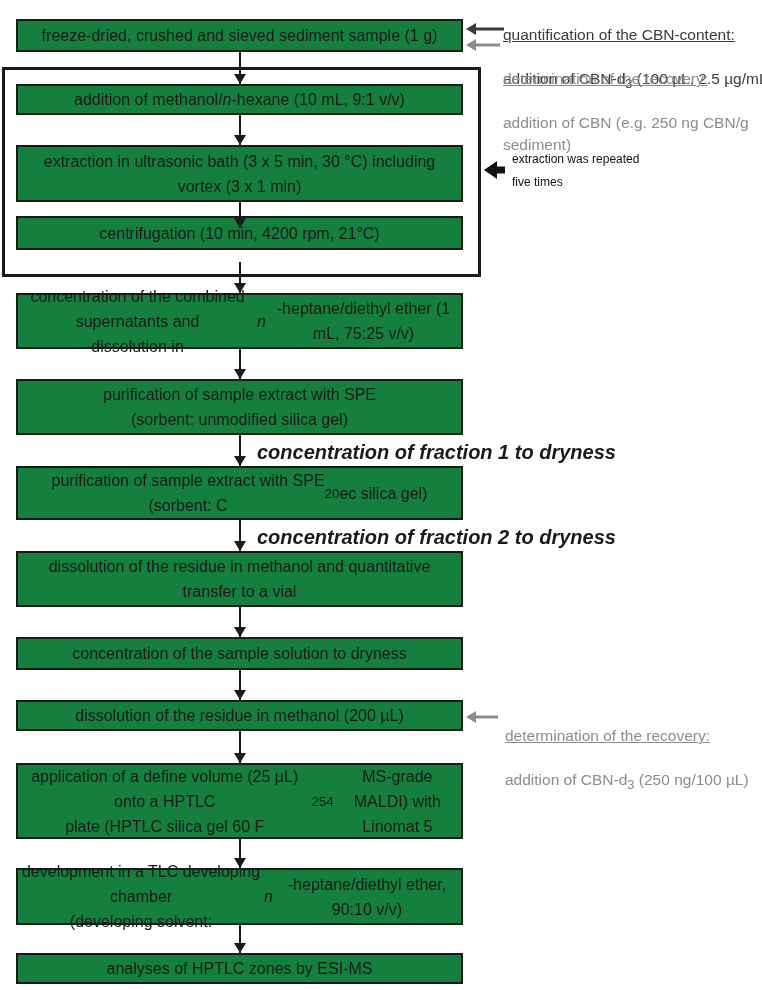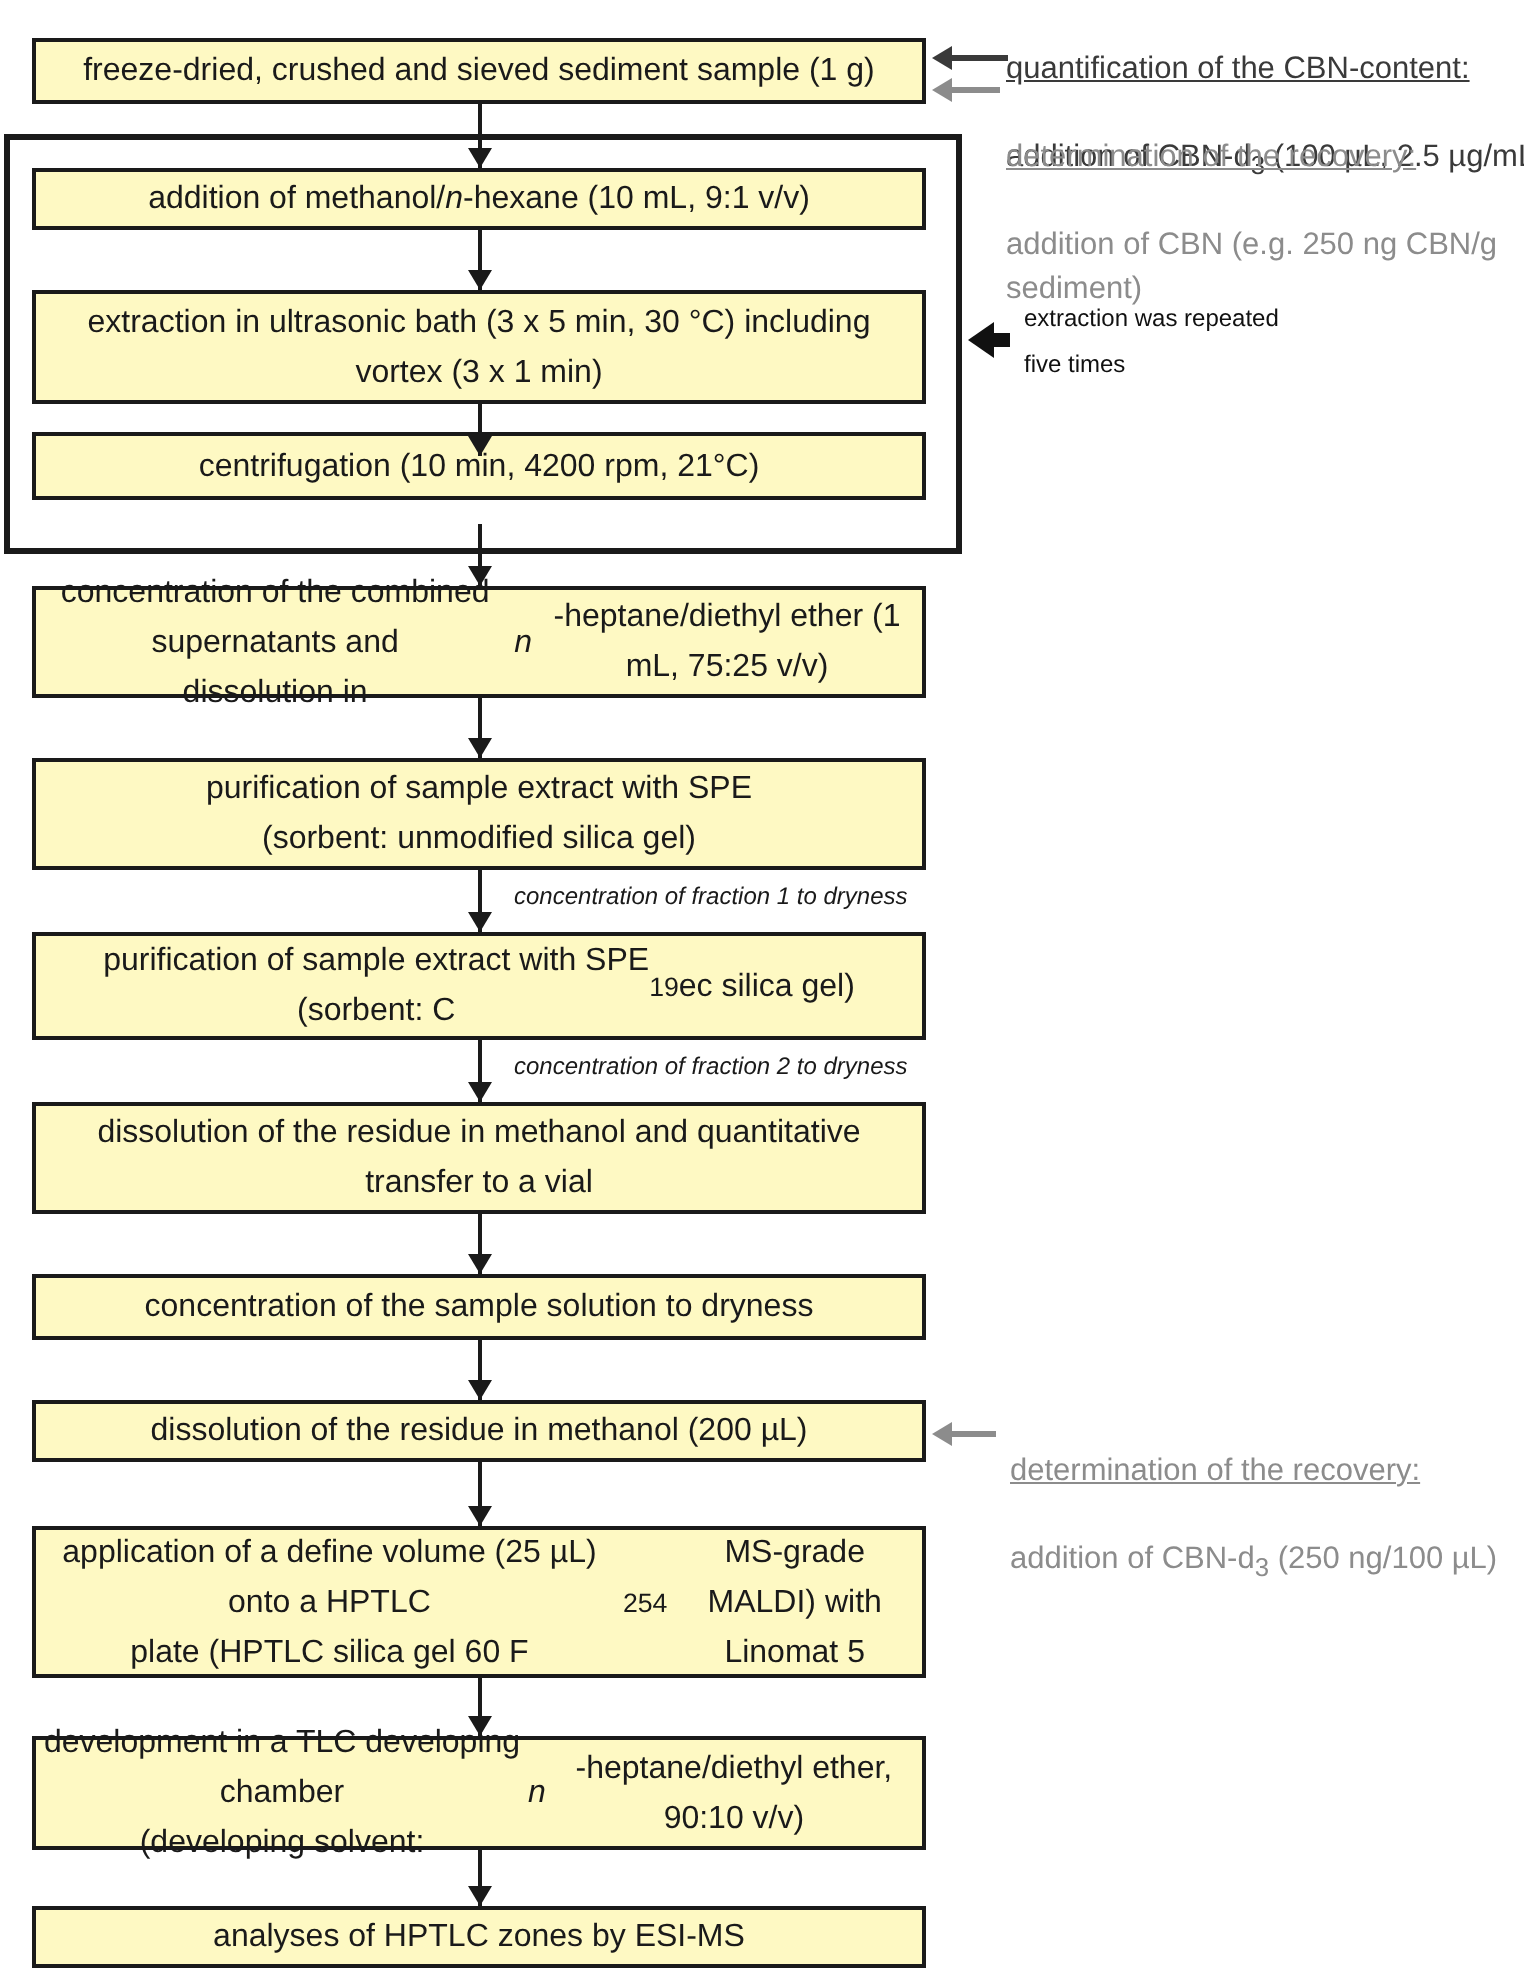--- a/index.html
+++ b/index.html
@@ -13,21 +13,21 @@
     position:relative;width:762px;height:990px;background:#ffffff;
     font-family:"Liberation Sans",sans-serif;color:var(--text);
     overflow:hidden;
   }
   .groupbox{
     position:absolute;left:2px;top:67px;width:479px;height:210px;
     border:3px solid var(--line);box-sizing:border-box;background:#ffffff;
   }
   .fbox{
     position:absolute;left:16px;width:447px;box-sizing:border-box;
-    border:2px solid var(--line);background:#fef9c3;
+    border:2px solid var(--line);background:#15803d;
     display:flex;align-items:center;justify-content:center;
     text-align:center;white-space:pre-line;
     font-size:16px;line-height:25px;
   }
   .varrow{position:absolute;left:239px;width:2px;background:var(--line);}
   .varrow::after{
     content:"";position:absolute;left:-5px;bottom:0;width:0;height:0;
     border-left:6px solid transparent;border-right:6px solid transparent;
     border-top:10px solid var(--line);
   }
@@ -36,42 +36,42 @@
   .harrow .head{position:absolute;left:0;top:50%;transform:translateY(-50%);width:0;height:0;
     border-top:6px solid transparent;border-bottom:6px solid transparent;border-right:10px solid currentColor;}
   .harrow.thick .shaft{left:10px;height:7px;}
   .harrow.thick .head{border-top:9px solid transparent;border-bottom:9px solid transparent;border-right:13px solid currentColor;}
   .note{position:absolute;font-size:15.5px;line-height:22px;white-space:pre-line;width:280px;}
   .note .u{text-decoration:underline;}
   .note.dark{color:var(--dark);}
   .note.gray{color:var(--gray);}
   .note.black{color:#111111;font-size:12px;line-height:23px;width:190px;}
   .fracnote{
-    position:absolute;left:257px;font-size:12px;font-style:italic;font-weight:400;
+    position:absolute;left:257px;font-size:20px;font-style:italic;font-weight:700;
     color:var(--text);white-space:nowrap;
   }
 </style>
 </head>
 <body>
 
 <div class="canvas">
 
   <div class="groupbox"></div>
 
   <div class="fbox" style="top:19px;height:33px;">freeze-dried, crushed and sieved sediment sample (1 g)</div>
   <div class="fbox" style="top:84px;height:31px;">addition of methanol/<i>n</i>-hexane (10 mL, 9:1 v/v)</div>
   <div class="fbox" style="top:145px;height:57px;">extraction in ultrasonic bath (3 x 5 min, 30 °C) including
 vortex (3 x 1 min)</div>
   <div class="fbox" style="top:216px;height:34px;">centrifugation (10 min, 4200 rpm, 21°C)</div>
   <div class="fbox" style="top:293px;height:56px;text-align:center;">concentration of the combined supernatants and
 dissolution in <i>n</i>-heptane/diethyl ether (1 mL, 75:25 v/v)</div>
   <div class="fbox" style="top:379px;height:56px;">purification of sample extract with SPE
 (sorbent: unmodified silica gel)</div>
   <div class="fbox" style="top:466px;height:54px;">purification of sample extract with SPE
-(sorbent: C<sub>19</sub> ec silica gel)</div>
+(sorbent: C<sub>20</sub> ec silica gel)</div>
   <div class="fbox" style="top:551px;height:56px;">dissolution of the residue in methanol and quantitative
 transfer to a vial</div>
   <div class="fbox" style="top:637px;height:33px;">concentration of the sample solution to dryness</div>
   <div class="fbox" style="top:700px;height:31px;">dissolution of the residue in methanol (200 µL)</div>
   <div class="fbox" style="top:763px;height:76px;">application of a define volume (25 µL) onto a HPTLC
 plate (HPTLC silica gel 60 F<sub>254</sub> MS-grade MALDI) with
 Linomat 5</div>
   <div class="fbox" style="top:868px;height:57px;">development in a TLC developing chamber
 (developing solvent: <i>n</i>-heptane/diethyl ether, 90:10 v/v)</div>
   <div class="fbox" style="top:953px;height:31px;">analyses of HPTLC zones by ESI-MS</div>

